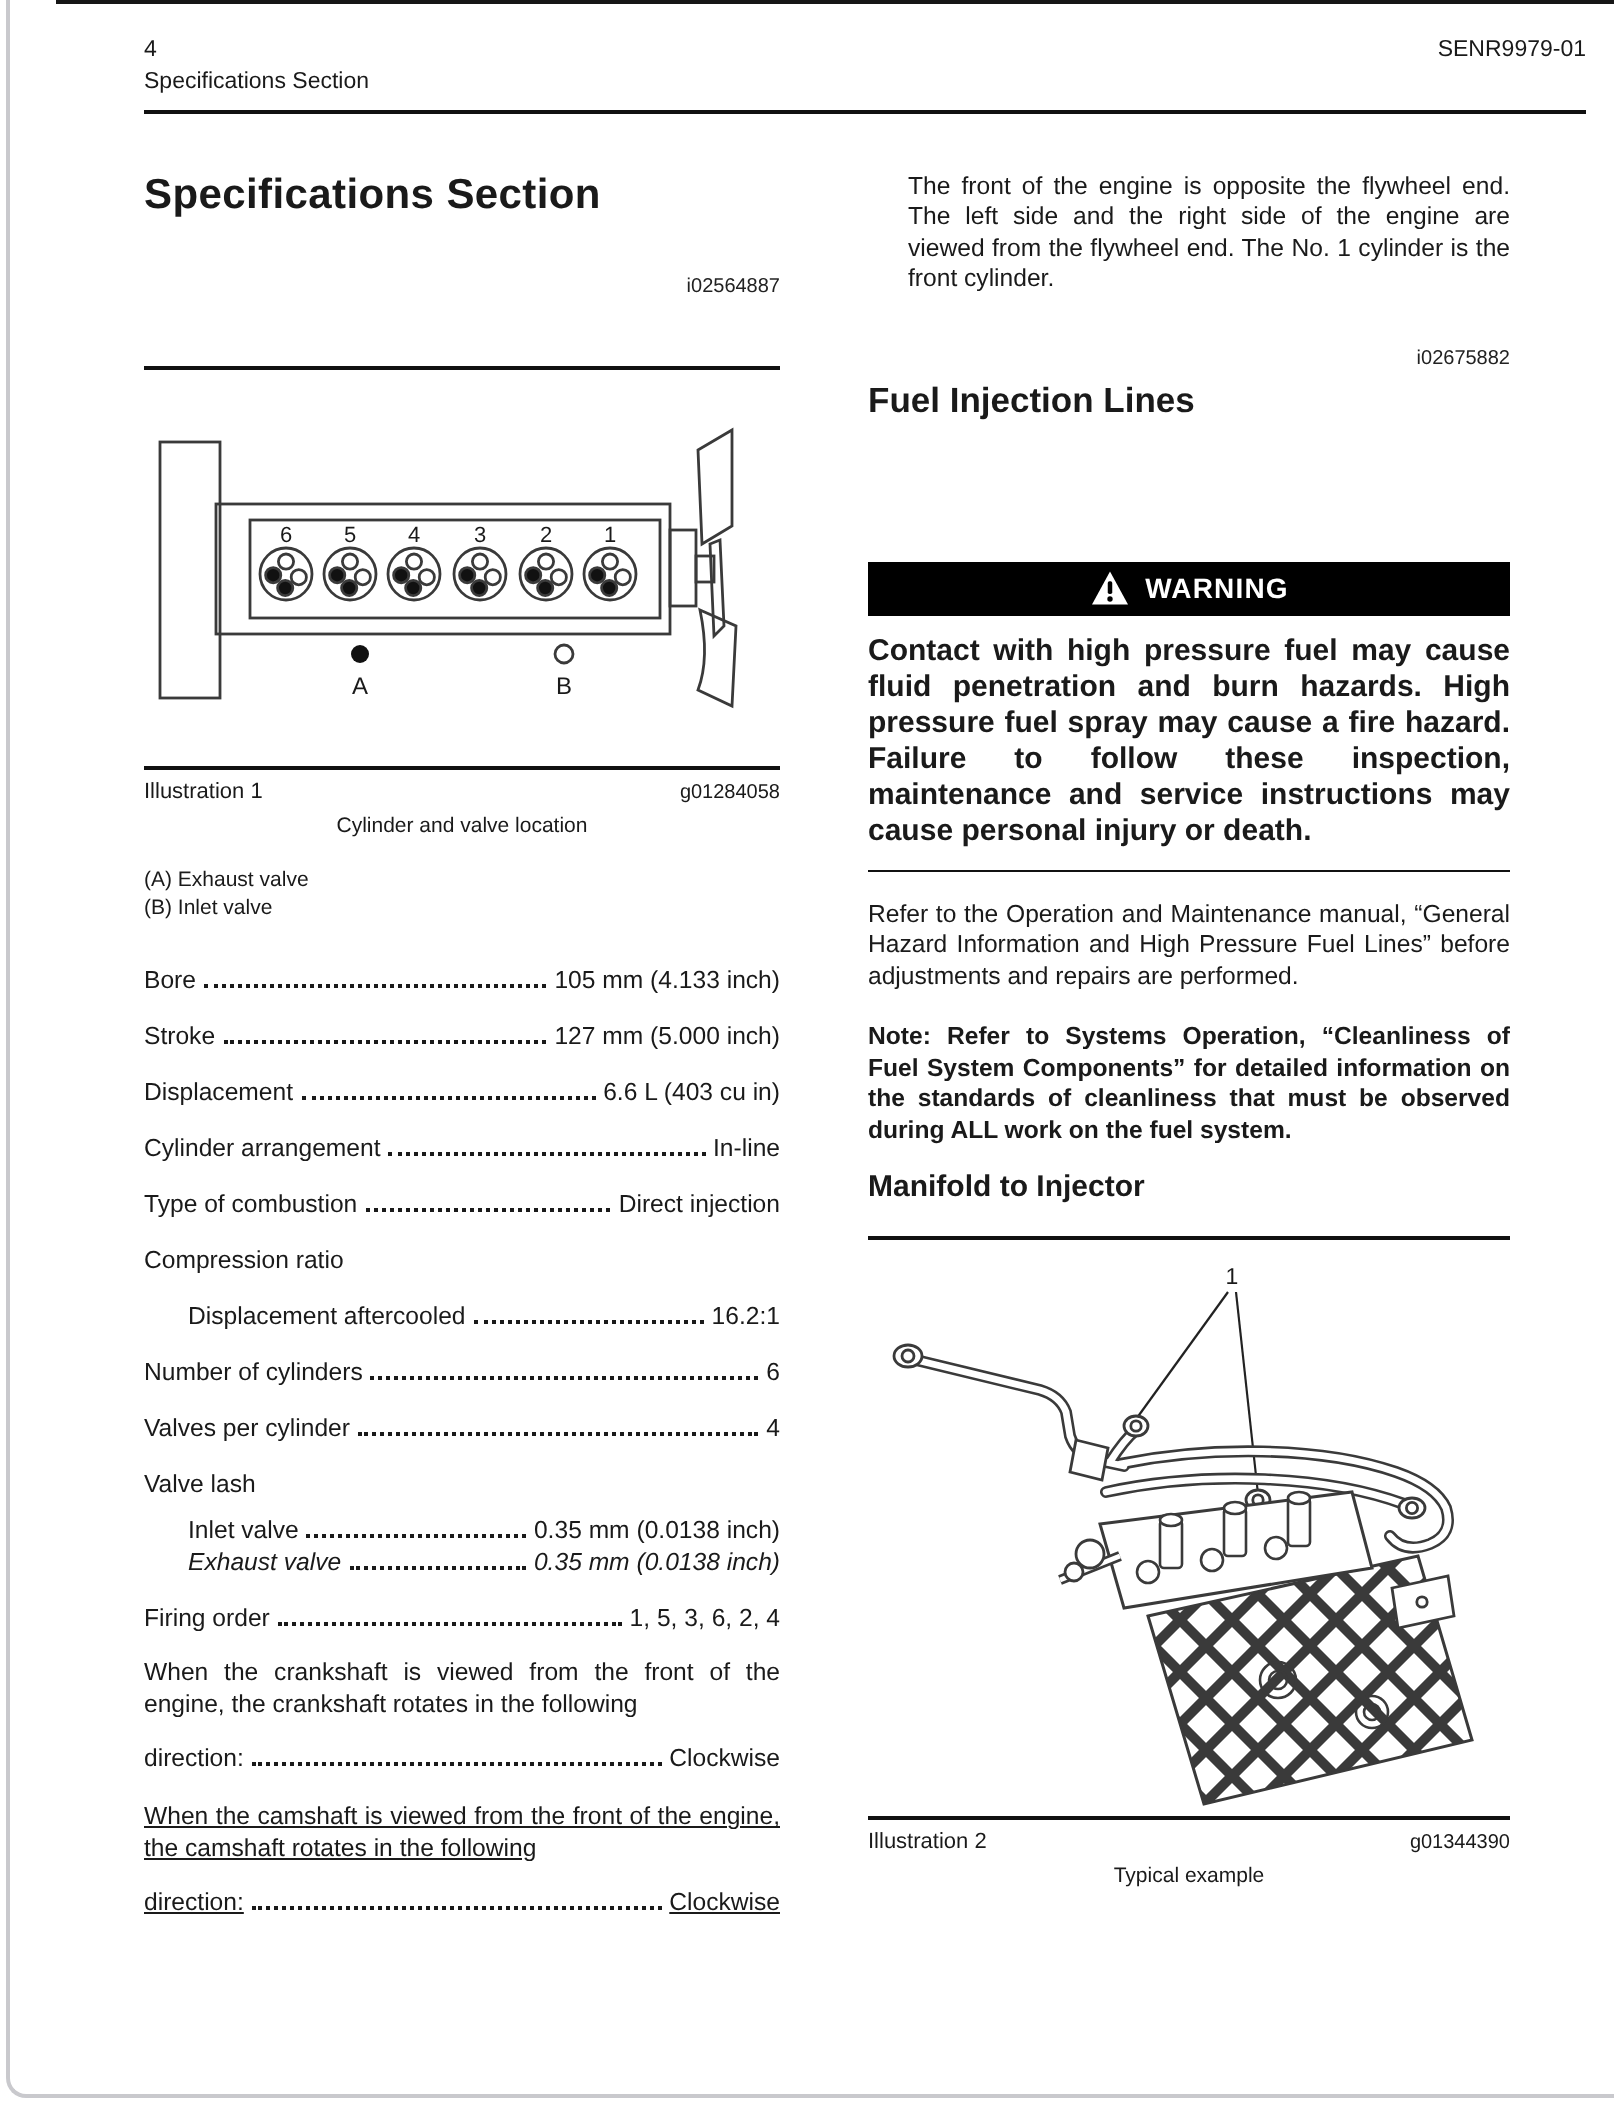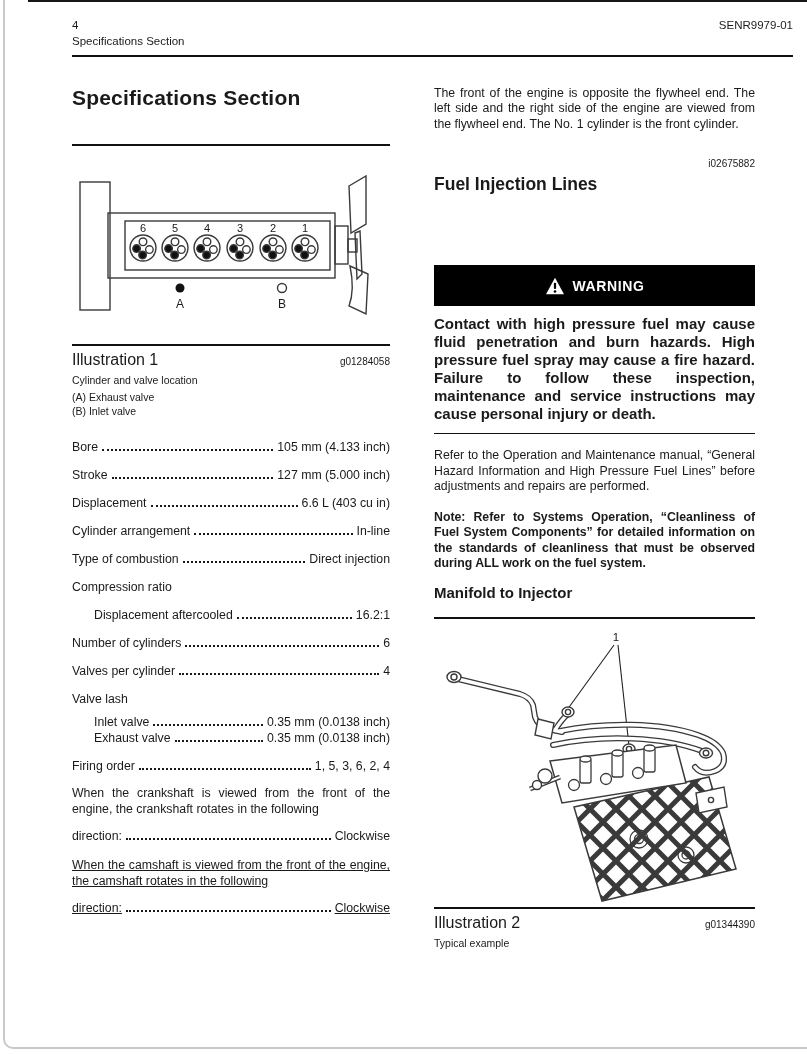--- a/index.html
+++ b/index.html
@@ -33,47 +33,47 @@
   h2.topic { font-size:17.5px; font-weight:bold; }
   h3.sub { font-size:15px; font-weight:bold; }
   .pubid { font-size:10px; text-align:right; color:#222; }
 
   p.body { font-size:12.3px; line-height:1.26; text-align:justify; }
 
   
   .illo { border-top:2px solid #111; border-bottom:2px solid #111; }
   .illo svg { display:block; }
   .cap-head { display:flex; justify-content:space-between; align-items:baseline; margin-top:5px; }
-  .cap-label { font-size:16px; }
+  .cap-label { font-size:11px; }
   .cap-code  { font-size:10px; }
-  .cap-text  { font-size:10.5px; margin-top:5px; }
+  .cap-text  { font-size:10.5px; margin-top:5px;text-align:center; }
   .cap-key   { font-size:10.5px; line-height:1.3; }
 
   
   .specs { margin-top:22px; }
   .spec-row { display:flex; align-items:baseline; font-size:12.3px; margin-top:14px; }
   .spec-row.first { margin-top:0; }
   .spec-row.gap9 { margin-top:9px; }
-  .spec-row.gap2 { margin-top:2px; }
+  .spec-row.gap2 { margin-top:2px;font-style:italic; }
   .spec-row.indent { padding-left:22px; }
   .spec-label { white-space:nowrap; }
   .spec-value { white-space:nowrap; }
   .leader { flex:1 1 auto; min-width:12px; height:0; align-self:flex-end;
             border-bottom:2px dotted #1a1a1a; margin:0 4px 3px 4px; }
 
   .rotnote { margin-top:13px; }
   .rotnote .spec-row { margin-top:12px; }
 
   
-  .intro { margin-top:11px; }
+  .intro { margin-top:11px;margin-left:20px; }
   .col-right .pubid { margin-top:26px; }
   .col-right h2.topic { margin-top:5px; }
 
   .warning { margin-top:70px; border-bottom:1.5px solid #111; }
-  .warn-bar { background:#000; color:#fff; height:41px; display:flex;
+  .warn-bar { background:#000; color:#fff; height:27px; display:flex;
               align-items:center; justify-content:center; gap:8px; }
   .warn-bar svg { display:block; }
   .warn-title { font-size:14px; font-weight:bold; letter-spacing:0.6px; }
   .warn-text { font-size:15px; font-weight:bold; line-height:1.2;
                text-align:justify; padding:9px 0 10px 0; }
 
   .refer  { margin-top:14px; }
   .note   { margin-top:15px; font-weight:bold; font-size:12.6px; }
   .ensure { margin-top:13px; }
   .col-right h3.sub { margin-top:12px; }
@@ -93,20 +93,21 @@
         <div>Specifications Section</div>
       </div>
       <div class="hdr-small">SENR9979-01</div>
     </div>
   </div>
   <div class="hdr-rule"></div>
 
   <div class="col-left">
     <h1 class="sect">Specifications Section</h1>
 
+    <div class="pubid" style="margin-top:28px;">i02564887</div>
 
     <div class="illo" style="margin-top:34px; padding:16px 0 24px 0;">
       <svg width="318" height="158" viewBox="0 0 318 158" fill="none" stroke="#3a3a3a" stroke-width="1.4">
 
         <rect x="8" y="20" width="30" height="128"></rect>
 
         <rect x="36" y="51" width="227" height="65"></rect>
         <rect x="53" y="59" width="205" height="49"></rect>
 
         <g font-size="11" fill="#1a1a1a" stroke="none" text-anchor="middle" font-family="Liberation Sans, sans-serif">
@@ -178,21 +179,21 @@
           <path d="M278,104 L296,112 L294,152 L277,144 Q283,128 278,104 Z"></path>
         </g>
       </svg>
     </div>
 
     <div class="cap-head">
       <span class="cap-label">Illustration 1</span>
       <span class="cap-code">g01284058</span>
     </div>
     <div class="cap-text">Cylinder and valve location</div>
-    <div class="cap-key" style="margin-top:5px;">(A) Exhaust valve</div>
+    <div class="cap-key" style="margin-top:15px;">(A) Exhaust valve</div>
     <div class="cap-key">(B) Inlet valve</div>
 
     <div class="specs">
       <div class="spec-row first">
         <span class="spec-label">Bore</span>
         <span class="leader"></span>
         <span class="spec-value">105 mm (4.133 inch)</span>
       </div>
       <div class="spec-row">
         <span class="spec-label">Stroke</span>

